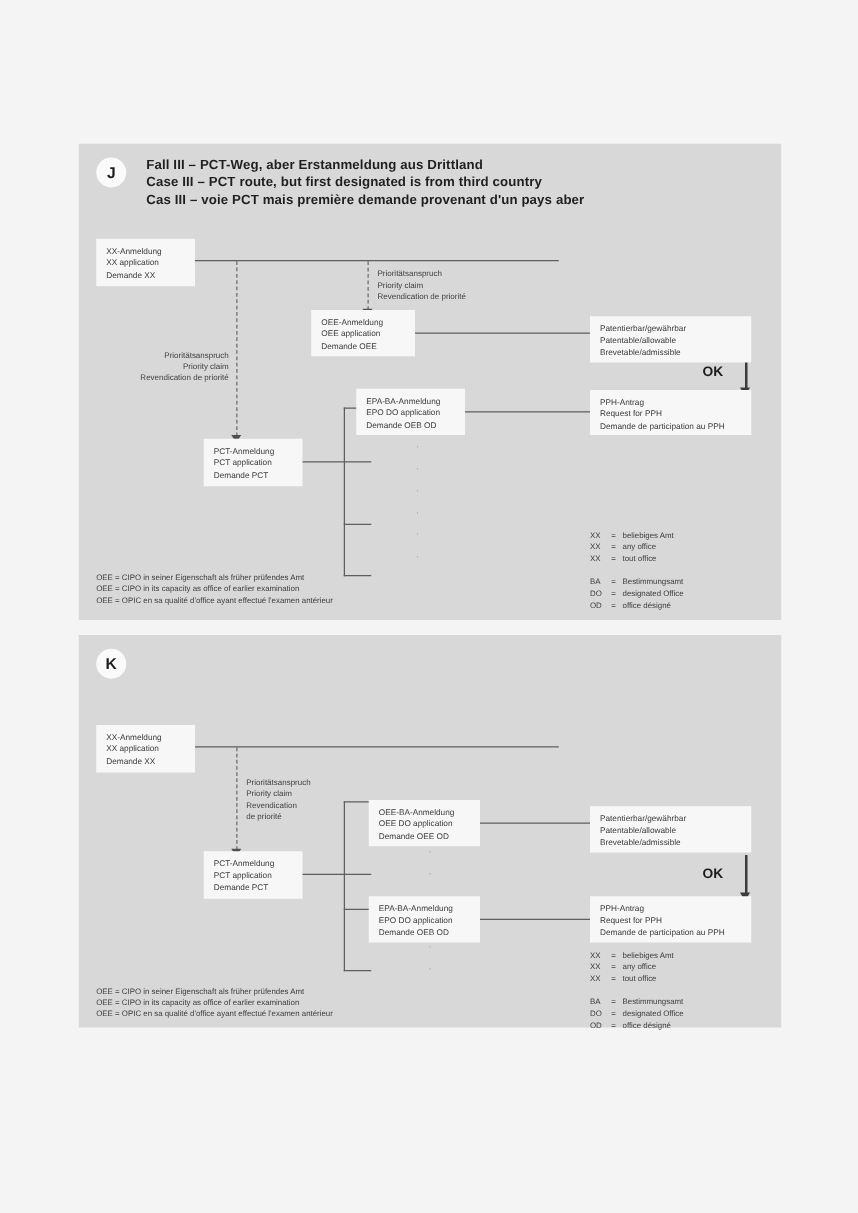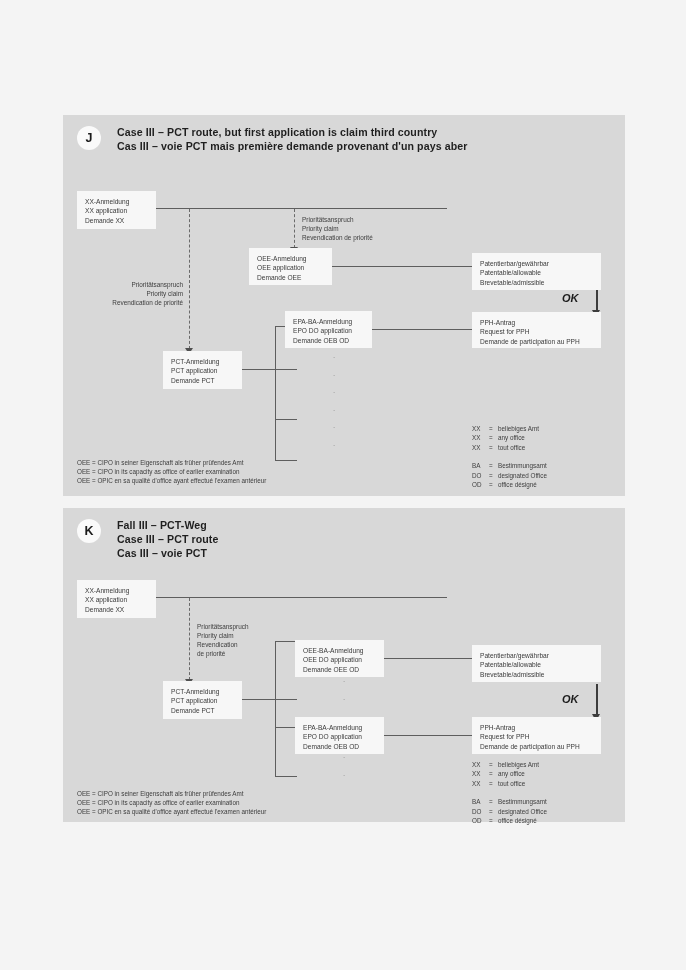--- a/index.html
+++ b/index.html
@@ -121,21 +121,20 @@
     z-index: 3;
   }
   .edge-label.right-align { text-align: right; }
 
   .ok-label {
     position: absolute;
     font-size: 11px;
     font-weight: bold;
     color: #1c1c1c;
     z-index: 3;
-    font-style: italic;
   }
 
   .dots {
     position: absolute;
     z-index: 1;
   }
   .dots span {
     display: block;
     font-size: 6.5px;
     line-height: 17.6px;
@@ -164,21 +163,22 @@
   .legend tr.spacer td { height: 9px; }
 </style>
 </head>
 <body>
 
 <div class="panel" id="panel-j">
 
   <div class="panel-header">
     <div class="badge">J</div>
     <div class="header-lines">
-      <div>Case III – PCT route, but first application is claim third country</div>
+      <div>Fall III – PCT-Weg, aber Erstanmeldung aus Drittland</div>
+      <div>Case III – PCT route, but first designated is from third country</div>
       <div>Cas III – voie PCT mais première demande provenant d'un pays aber</div>
     </div>
   </div>
 
   <div class="hline" style="left:92px; top:93px; width:292px;"></div>
 
   <div class="dash" style="left:126px; top:94px; height:140px;"></div>
   <div class="arrowhead" style="left:122px; top:233px;"></div>
 
   <div class="dash" style="left:231px; top:94px; height:39px;"></div>
@@ -299,25 +299,20 @@
     <div>OEE = CIPO in seiner Eigenschaft als früher prüfendes Amt</div>
     <div>OEE = CIPO in its capacity as office of earlier examination</div>
     <div>OEE = OPIC en sa qualité d'office ayant effectué l'examen antérieur</div>
   </div>
 </div>
 
 <div class="panel" id="panel-k">
 
   <div class="panel-header">
     <div class="badge">K</div>
-    <div class="header-lines">
-      <div>Fall III – PCT-Weg</div>
-      <div>Case III – PCT route</div>
-      <div>Cas III – voie PCT</div>
-    </div>
   </div>
 
   <div class="hline" style="left:92px; top:89px; width:292px;"></div>
 
   <div class="dash" style="left:126px; top:90px; height:82px;"></div>
   <div class="arrowhead" style="left:122px; top:171px;"></div>
 
   <div class="edge-label" style="left:134px; top:114px;">
     <div>Prioritätsanspruch</div>
     <div>Priority claim</div>

